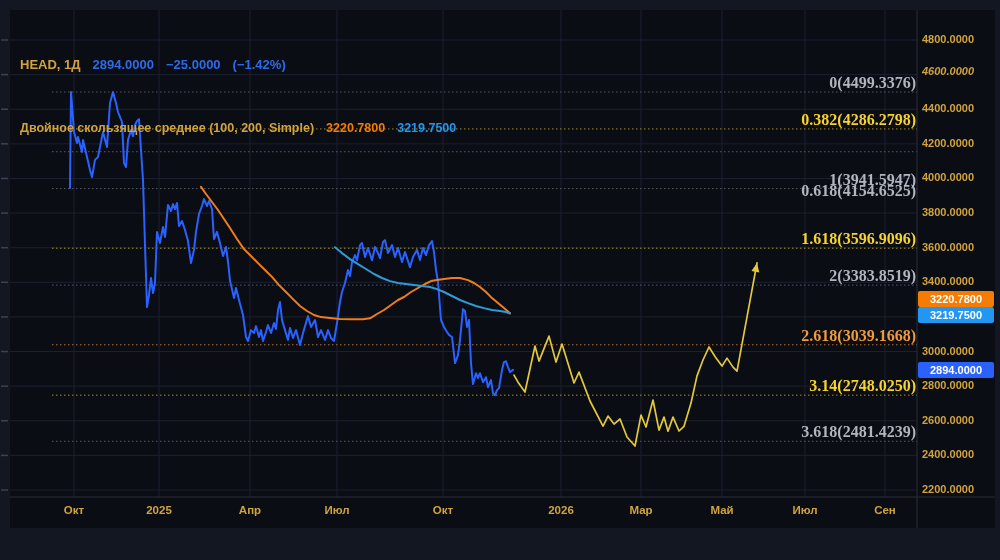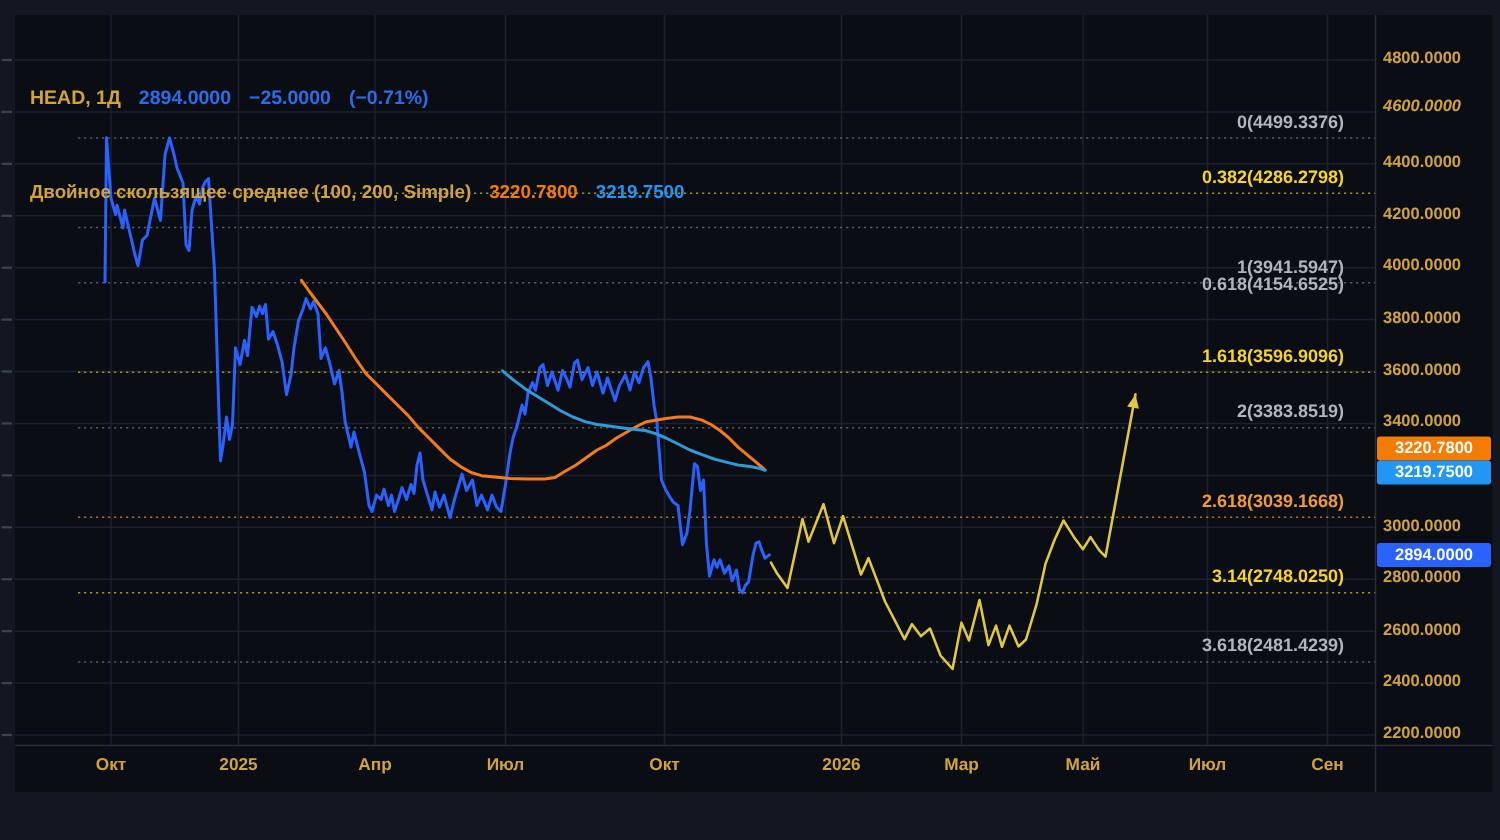--- a/index.html
+++ b/index.html
@@ -8,21 +8,21 @@
   #plot-svg{position:absolute;left:0;top:0;}
   .legend{position:absolute;left:20px;top:11px;z-index:5;}
   .legend .row{display:flex;align-items:center;gap:12px;height:19px;white-space:nowrap;margin-top:44px;}
   .legend .sym{color:#d1a33e;font-weight:700;font-size:13px;}
   .legend .blue-val{color:#2e6bea;font-weight:700;font-size:13px;}
   .legend .ind{color:#d1a33e;font-weight:700;font-size:12.5px;}
   .legend .ma1{color:#f57c00;font-weight:700;font-size:12.5px;}
   .legend .ma2{color:#2196f3;font-weight:700;font-size:12.5px;}
   .y-tick{position:absolute;left:922px;color:#d1a33e;font-size:11px;font-weight:700;white-space:nowrap;z-index:3;}
   .x-tick{position:absolute;top:504px;width:64px;text-align:center;color:#d1a33e;font-size:11.5px;font-weight:700;z-index:3;}
-  .fib-label{position:absolute;right:104px;font-size:12px;font-weight:700;white-space:nowrap;z-index:3;}
+  .fib-label{position:absolute;right:84px;font-size:16px;font-weight:700;white-space:nowrap;z-index:3;font-family:Liberation Serif, serif;}
   .fib-gray{color:#b2b5be;font-weight:600;}
   .fib-yellow{color:#f6d32d;}
   .fib-orange{color:#ef9a3d;text-align:center;}
   .badge{position:absolute;left:918px;width:76px;height:16px;border-radius:2px;color:#ffffff;
          font-size:11px;line-height:16px;font-weight:700;text-align:center;z-index:4;}
   .footer{position:absolute;left:0;right:0;bottom:0;height:32px;background:#1c202b;
           display:flex;align-items:center;padding-left:18px;z-index:6;}
   .brand-wrap{display:flex;align-items:center;gap:7px;cursor:pointer;}
   .brand-text{color:#c8cbd1;font-weight:700;font-size:14.5px;letter-spacing:.2px;}
 </style>
@@ -87,21 +87,21 @@
       <polygon points="757,262.9230769230769 759.2970685297822,272.5003143206506 751.4303954825829,271.0458538817017" fill="#e2c93c"></polygon>
       <line x1="917" y1="10" x2="917" y2="528" stroke="#2a2e39" stroke-width="1"></line>
       <line x1="10" y1="497" x2="995" y2="497" stroke="#2a2e39" stroke-width="1"></line>
     </svg>
 
   <div class="legend">
     <div class="row">
       <span class="sym">HEAD, 1Д</span>
       <span class="blue-val">2894.0000</span>
       <span class="blue-val">−25.0000</span>
-      <span class="blue-val">(−0.71%)</span>
+      <span class="blue-val">(−1.42%)</span>
     </div>
     <div class="row">
       <span class="ind">Двойное скользящее среднее (100, 200, Simple)</span>
       <span class="ma1">3220.7800</span>
       <span class="ma2">3219.7500</span>
     </div>
   </div>
 
   <div id="fib-labels">
       <div class="fib-label fib-gray" style="top: 74.0377px;">0(4499.3376)</div>

